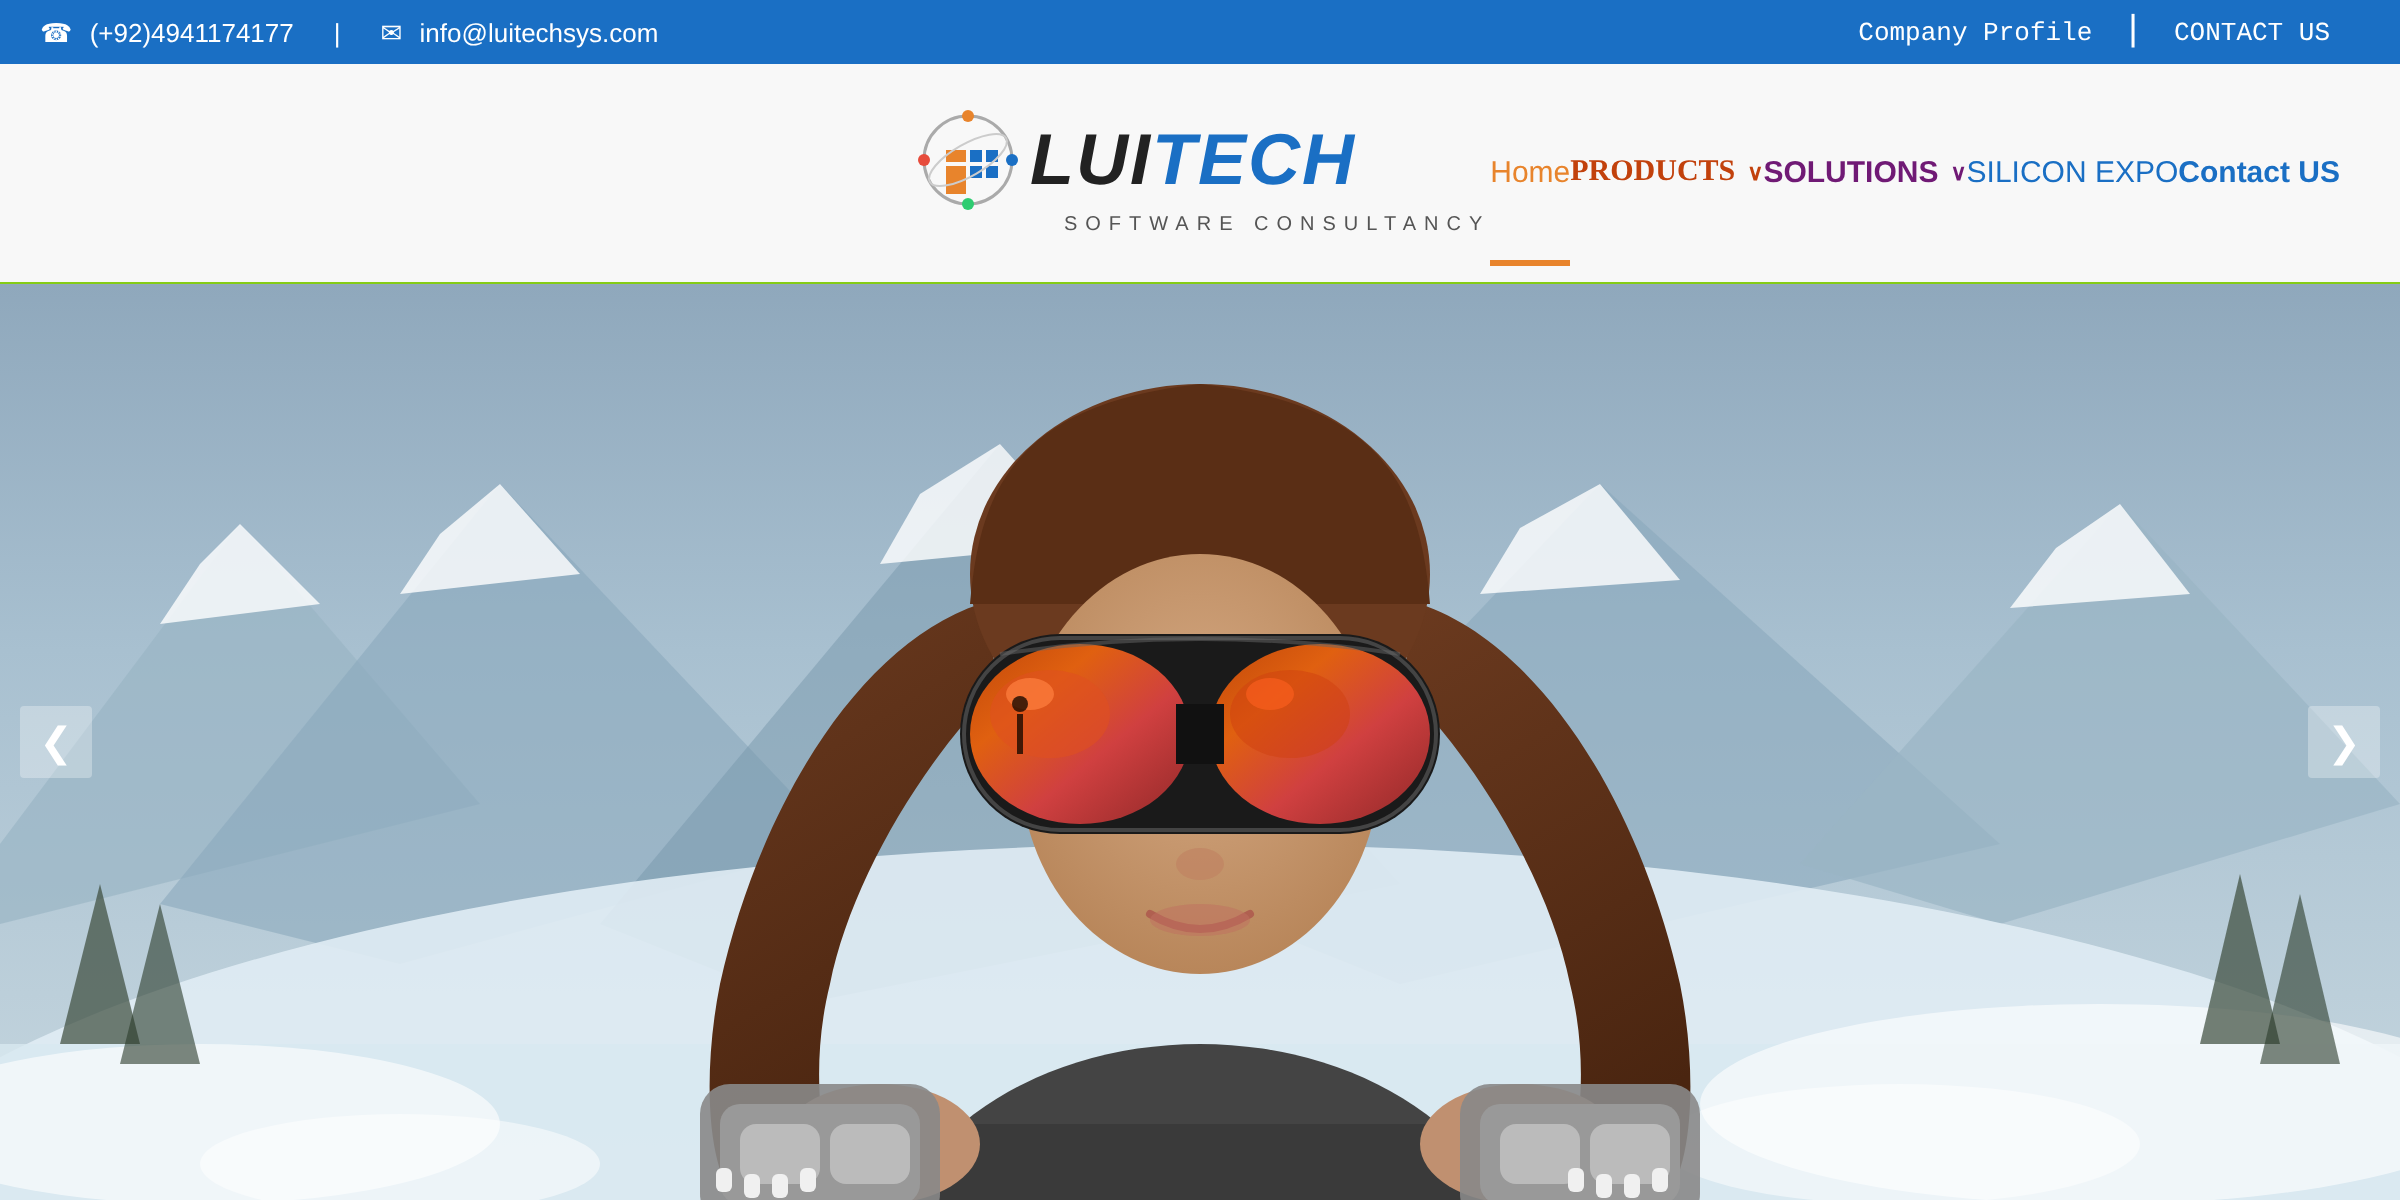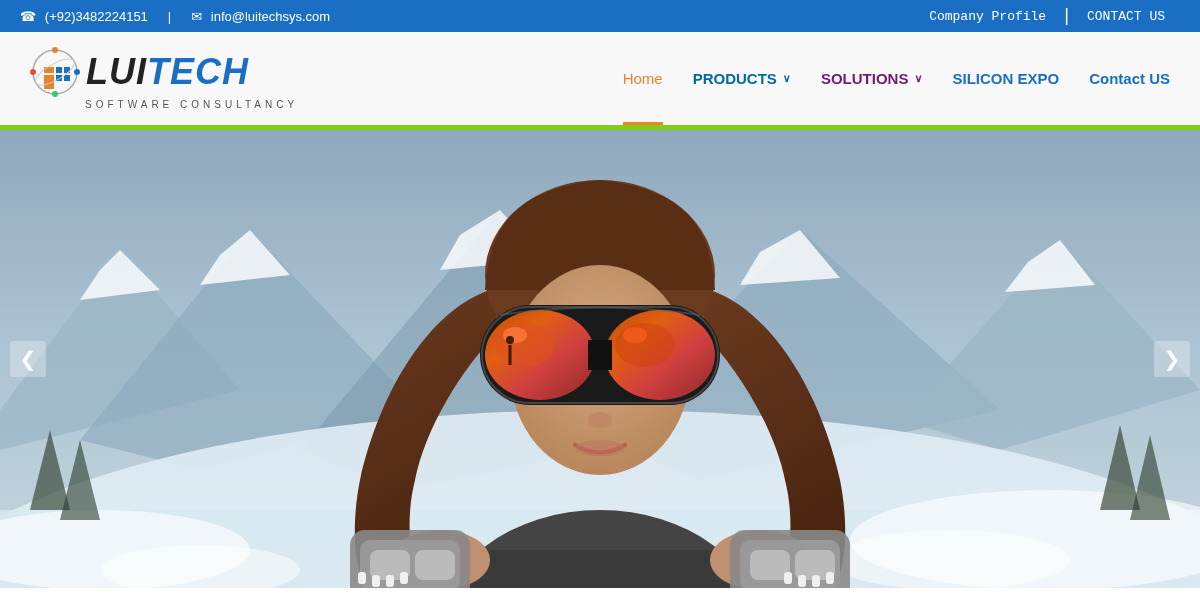--- a/index.html
+++ b/index.html
@@ -39,24 +39,24 @@
       font-weight: 100;
     }
     .phone-icon { margin-right: 5px; }
     .email-icon { margin-right: 5px; }
 
     
     .header {
       background: #f8f8f8;
       display: flex;
       align-items: center;
-      justify-content: space-between;
+      justify-content: flex-end;
       padding: 0 30px;
-      height: 98px;
-      border-bottom: 5px solid #84cc16;
+      height: 110px;
+      border-bottom: 1px solid #84cc16;
     }
 
     
     .logo-area {
       display: flex;
       flex-direction: column;
       align-items: flex-start;
     }
     .logo-img {
       display: flex;
@@ -75,29 +75,28 @@
       font-weight: 900;
       color: #1a6fc4;
       letter-spacing: 1px;
       font-style: italic;
     }
     .logo-subtitle {
       font-size: 10px;
       letter-spacing: 4px;
       color: #555;
       margin-top: 2px;
-      margin-left: 55px;
+      margin-left: 73px;
       text-transform: uppercase;
     }
 
     
     nav {
       display: flex;
       align-items: center;
-      gap: 30px;
     }
     .nav-item {
       font-size: 15px;
       cursor: pointer;
       color: #333;
       text-decoration: none;
       display: flex;
       align-items: center;
       gap: 4px;
       position: relative;
@@ -108,32 +107,33 @@
     .nav-item.active::after {
       content: '';
       position: absolute;
       bottom: -38px;
       left: 0;
       right: 0;
       height: 3px;
       background: #e8842c;
     }
     .nav-item.products {
-      color: #0369a1;
+      color: #c2410c;
       font-weight: bold;
       text-transform: uppercase;
+      font-family: Liberation Serif, serif;
     }
     .nav-item.solutions {
       color: #701a75;
       font-weight: bold;
       text-transform: uppercase;
     }
     .nav-item.silicon {
       color: #1a6fc4;
-      font-weight: bold;
+      font-weight: normal;
       text-transform: uppercase;
     }
     .nav-item.contact {
       color: #1a6fc4;
       font-weight: bold;
     }
     .chevron {
       font-size: 11px;
       margin-left: 2px;
     }
@@ -172,21 +172,21 @@
       height: 50px;
     }
   </style>
 </head>
 <body>
 
 <div class="top-bar">
   <div class="top-bar-left">
     <span>
       <span class="phone-icon">☎</span>
-      <span>(+92)3482224151</span>
+      <span>(+92)4941174177</span>
     </span>
     <span>|</span>
     <span>
       <span class="email-icon">✉</span>
       <span>info@luitechsys.com</span>
     </span>
   </div>
   <div class="top-bar-right">
     <a href="#">Company Profile</a>
     <span class="top-bar-divider">|</span>

